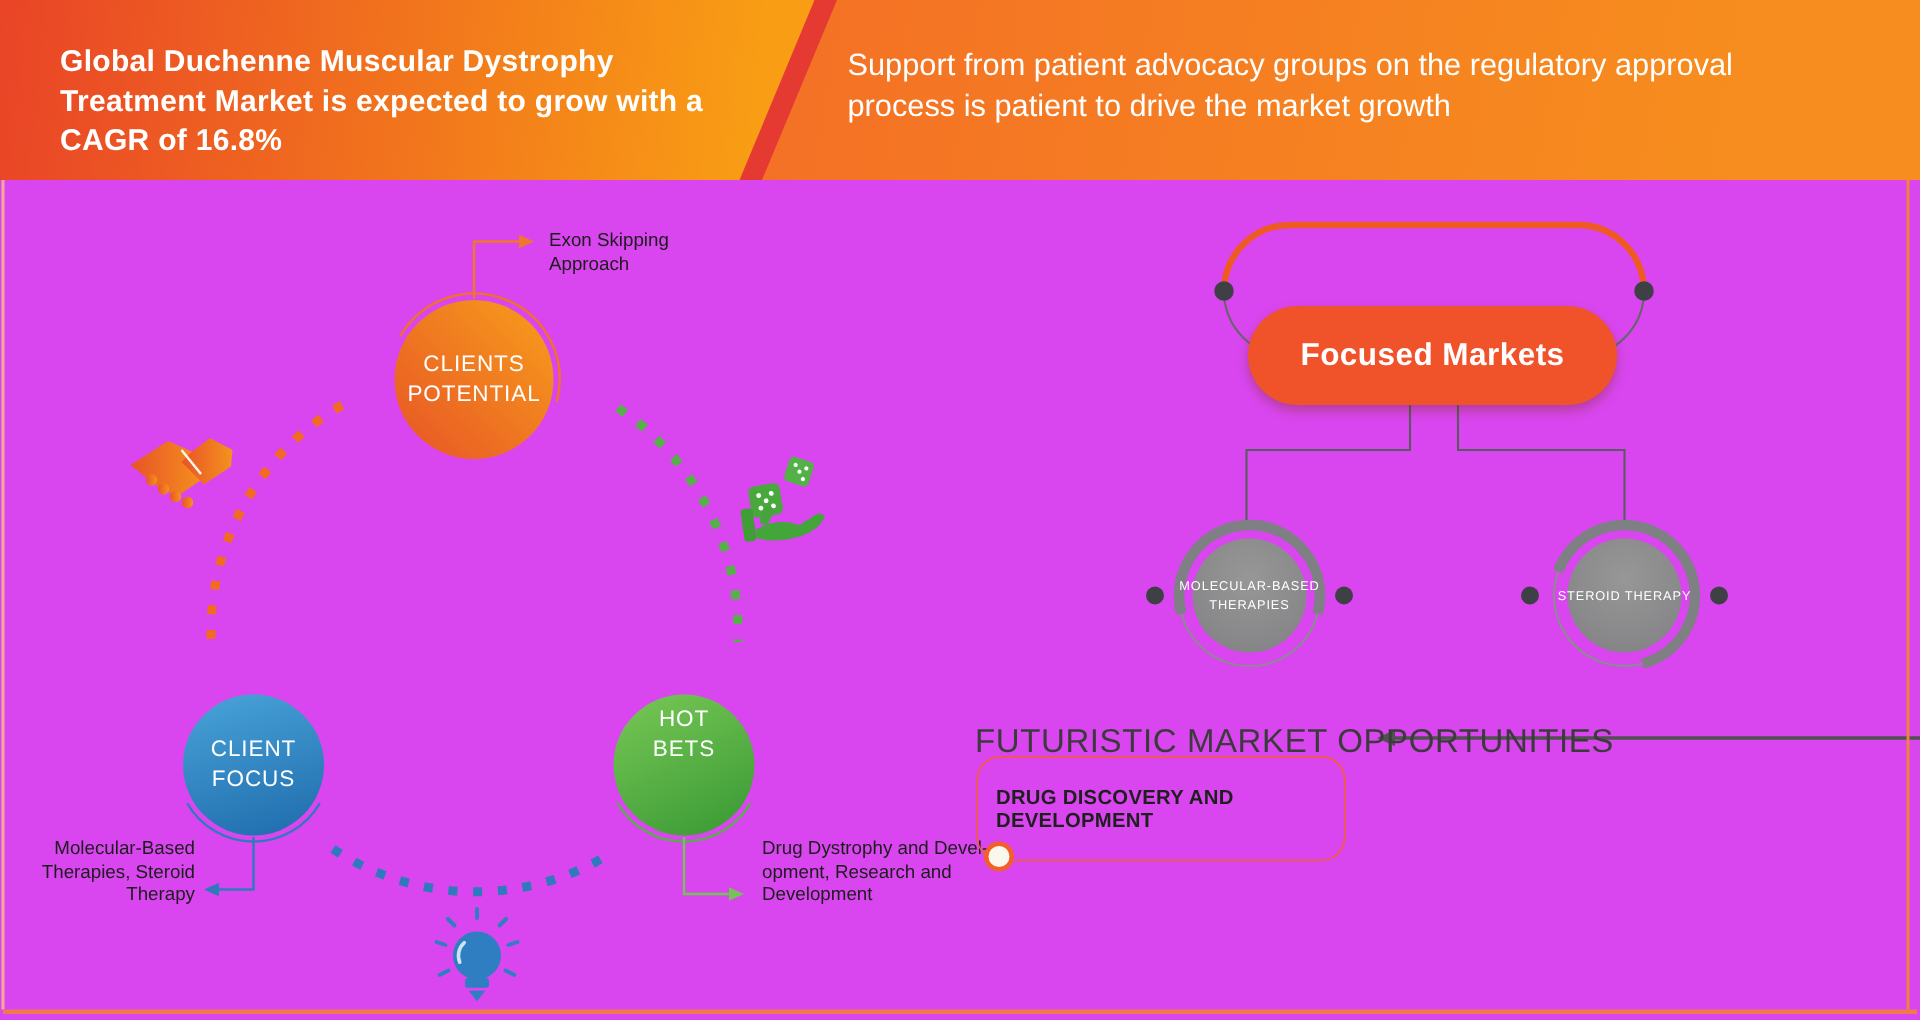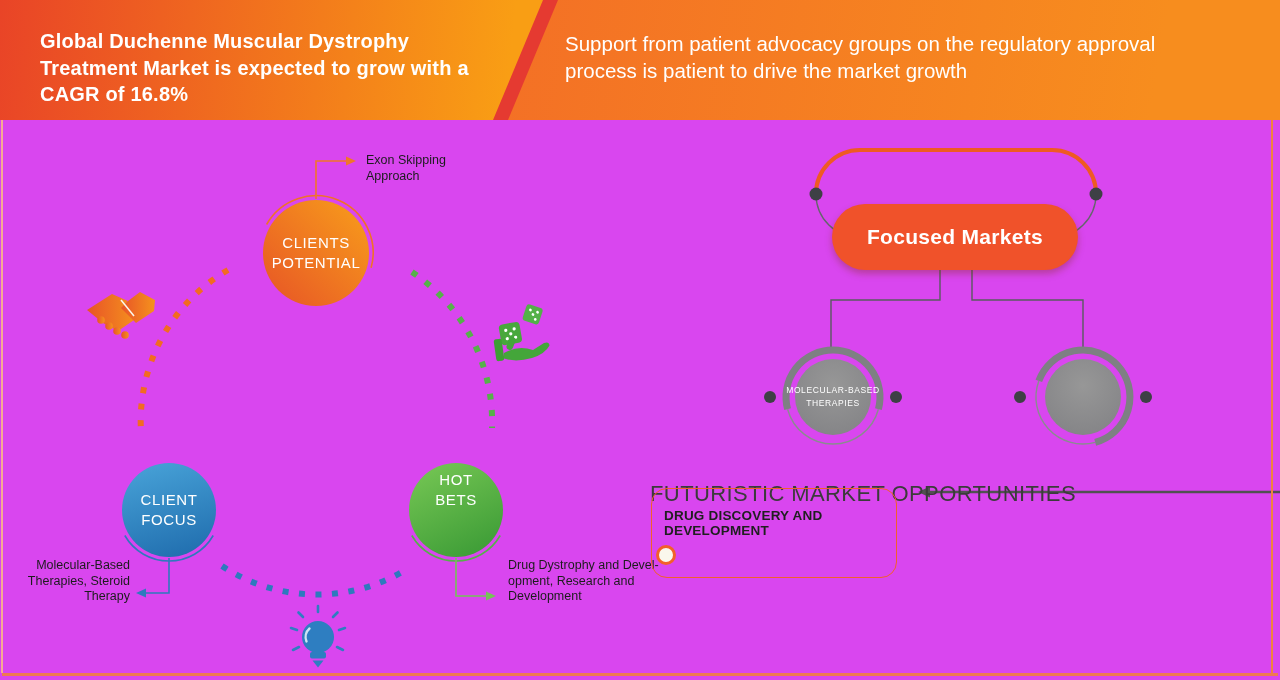--- a/index.html
+++ b/index.html
@@ -34,21 +34,21 @@
   .fm-pill { position:absolute; left:832px; top:161px; width:246px; height:66px;
             background:#f0522a; border-radius:33px; display:flex; align-items:center; justify-content:center;
             color:#fff; font-size:21px; font-weight:bold; letter-spacing:.3px;
             box-shadow:0 4px 7px rgba(120,45,10,.35);margin-top:43px; }
   .market-label { display:flex; align-items:center; justify-content:center; text-align:center;
             color:#fff; font-size:8.5px; letter-spacing:.6px; line-height:1.5; font-weight:500; }
 
   
   .opp-heading { position:absolute; left:650px; top:481px; font-size:22px; color:#3b3b3b;
             letter-spacing:.4px; font-weight:400; }
-  .opp-box { position:absolute; top:488px; height:90px; border:1.6px solid #f2602a;
+  .opp-box { position:absolute; top:504px; height:70px; border:1.6px solid #f2602a;
             border-radius:16px; }
   .opp-box .opp-label { padding-top:19px; font-size:13.5px; font-weight:bold; color:#1f1f1f;
             letter-spacing:.2px; }
   .opp-ring { position:absolute; width:20px; height:20px; border:3.5px solid #f2602a;
             border-radius:50%; background:#faf7ec; }
 
   
   .frame-left   { position:absolute; left:1px;    top:120px; width:1.5px; height:553px; background:#f6a993; }
   .frame-right  { position:absolute; left:1271px; top:120px; width:2px;   height:553px; background:#f0823f; }
   .frame-bottom { position:absolute; left:2px;    top:673px; width:1276px; height:3px;  background:#ef7950; }
@@ -210,20 +210,21 @@
 Therapy</div>
   <div class="abs annotation pre" style="left:508px; top:558px; width:170px;">Drug Dystrophy and Devel-
 opment, Research and
 Development</div>
 
   <div class="fm-pill">
     <span>Focused Markets</span>
   </div>
   <div class="abs market-label pre" style="left:785px; top:377px; width:96px; height:40px;">MOLECULAR-BASED
 THERAPIES</div>
+  <div class="abs market-label pre" style="left:1035px; top:377px; width:96px; height:40px;">STEROID THERAPY</div>
 
   <div class="opp-heading">FUTURISTIC MARKET OPPORTUNITIES</div>
 
   <div class="opp-box" style="left:651px; width:246px;">
     <div class="opp-label" style="padding-left:12px;">DRUG DISCOVERY AND DEVELOPMENT</div>
     <span class="opp-ring" style="left:4px; top:56px;"></span>
   </div>
 
   <div class="frame-left"></div>
   <div class="frame-right"></div>

